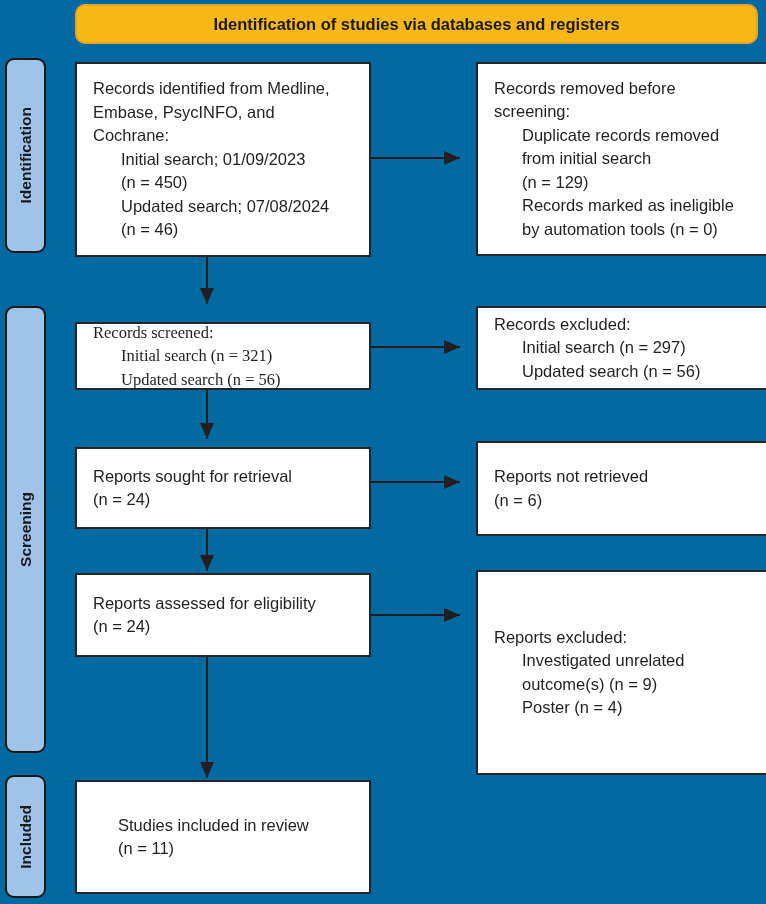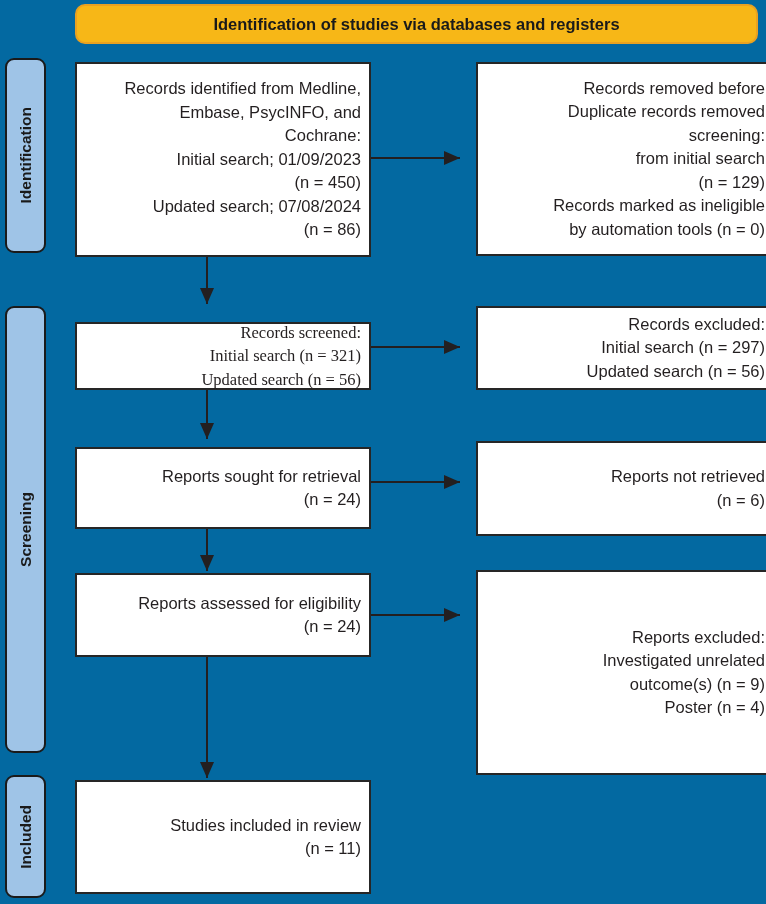--- a/index.html
+++ b/index.html
@@ -78,21 +78,21 @@
   .box-excluded2     { top: 570px; height: 205px; }
   .box-included      { top: 780px; height: 114px; padding-left: 25px; }
 
   .box-text {
     width: 100%;
     padding: 0 8px 0 16px;
     font-size: 16.5px;
     line-height: 23.5px;
     color: #231F20;
   }
-  .box-text .line { white-space: nowrap; text-align: right; }
+  .box-text .line { white-space: nowrap; }
   .box-text .line.indent { padding-left: 28px; }
 
   
   #arrows {
     position: absolute;
     left: 0; top: 0;
     width: 766px; height: 904px;
     pointer-events: none;
   }
 </style>
@@ -132,21 +132,21 @@
   </div>
 
   <div class="box col1 box-identified">
     <div class="box-text">
         <div class="line">Records identified from Medline,</div>
         <div class="line">Embase, PsycINFO, and</div>
         <div class="line">Cochrane:</div>
         <div class="line indent">Initial search; 01/09/2023</div>
         <div class="line indent">(n = 450)</div>
         <div class="line indent">Updated search; 07/08/2024</div>
-        <div class="line indent">(n = 86)</div>
+        <div class="line indent">(n = 46)</div>
       </div>
   </div>
   <div class="box col1 box-screened">
     <div class="box-text">
         <div class="line">Records screened:</div>
         <div class="line indent">Initial search (n = 321)</div>
         <div class="line indent">Updated search (n = 56)</div>
       </div>
   </div>
   <div class="box col1 box-sought">
@@ -164,22 +164,22 @@
   <div class="box col1 box-included">
     <div class="box-text">
         <div class="line">Studies included in review</div>
         <div class="line">(n = 11)</div>
       </div>
   </div>
 
   <div class="box col2 box-removed">
     <div class="box-text">
         <div class="line">Records removed before</div>
+        <div class="line">screening:</div>
         <div class="line indent">Duplicate records removed</div>
-        <div class="line">screening:</div>
         <div class="line indent">from initial search</div>
         <div class="line indent">(n = 129)</div>
         <div class="line indent">Records marked as ineligible</div>
         <div class="line indent">by automation tools (n = 0)</div>
       </div>
   </div>
   <div class="box col2 box-excluded1">
     <div class="box-text">
         <div class="line">Records excluded:</div>
         <div class="line indent">Initial search (n = 297)</div>

